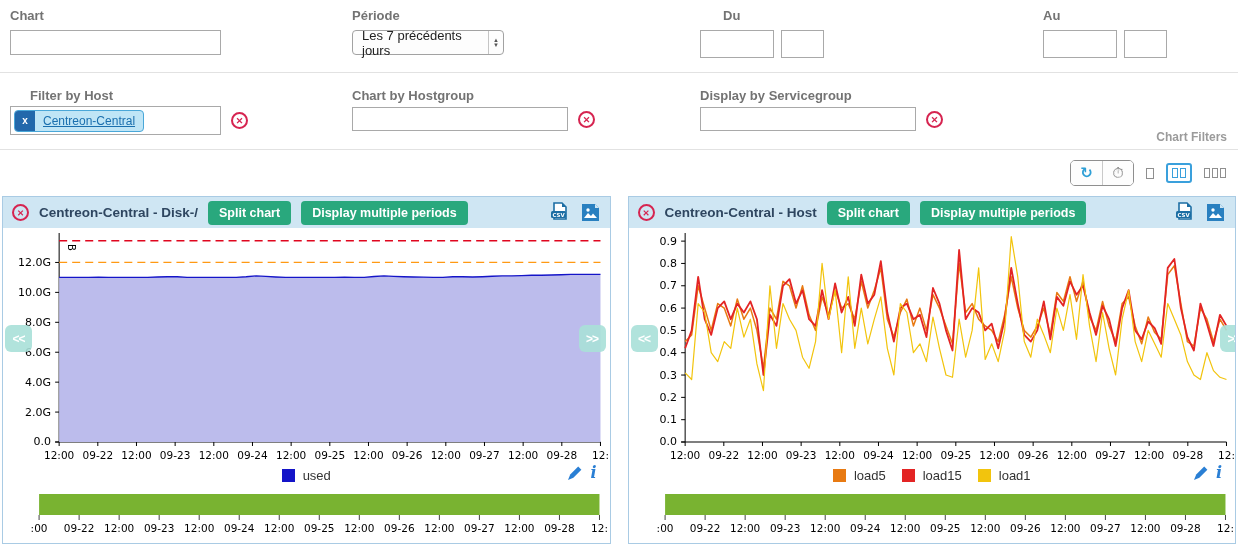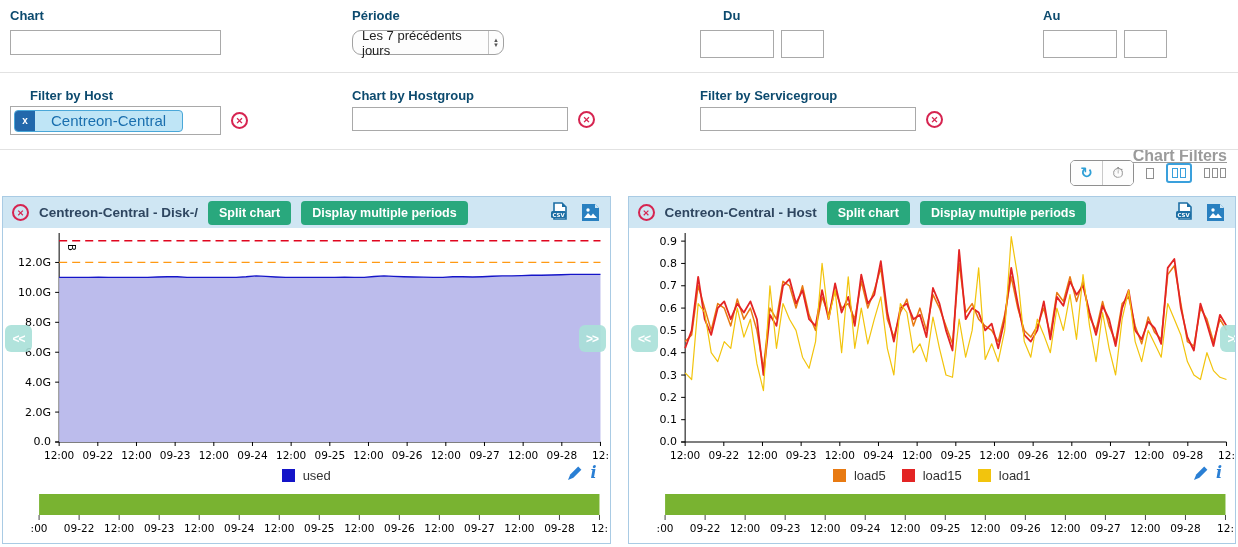--- a/index.html
+++ b/index.html
@@ -2,45 +2,45 @@
 <html><head>
 <meta charset="utf-8">
 <style>
   * { box-sizing: border-box; margin: 0; padding: 0; }
   html,body { width:1238px; height:547px; background:#fff; overflow:hidden;
     font-family:"Liberation Sans","DejaVu Sans",sans-serif; }
   svg text { font-family:"DejaVu Sans","Liberation Sans",sans-serif; }
 
   
   .filters { position:relative; height:150px; }
-  .f-label { position:absolute; font-weight:bold; font-size:13px; color:#0c4a6e; }
+  .f-label { position:absolute; font-weight:bold; font-size:13px; color:#737373; }
   .f-input { position:absolute; border:1px solid #a9a9a9; background:#fff; font-size:13px; padding:2px 6px; }
   .divider { position:absolute; left:0; right:0; height:1px; background:#e2e2e2; }
 
   .periode-select { position:absolute; left:352px; top:30px; width:152px; height:25px;
-    border:1px solid #a2a2a2; border-radius:9px; background:#fdfdfd;
+    border:1px solid #a2a2a2; border-radius:4px; background:#fdfdfd;
     display:flex; align-items:center; font-size:13px; color:#222; cursor:default; }
   .periode-select .txt { flex:1; padding-left:9px; }
   .periode-select .stepper { width:15px; display:flex; flex-direction:column; align-items:center;
     justify-content:center; font-size:6px; line-height:5px; color:#555; border-left:1px solid #c5c5c5; height:100%; }
 
   .clear-x { position:absolute; width:17px; height:17px; border:2px solid #d6245019; border:2px solid #d62450;
     border-radius:50%; color:#d62450; font-size:9px; font-weight:bold;
     display:flex; align-items:center; justify-content:center; background:#fff; cursor:pointer; }
 
   .host-box { position:absolute; left:10px; top:106px; width:211px; height:29px;
     border:1px solid #a9a9a9; background:#fff; display:flex; align-items:center; padding:2px 3px; }
   .tag { display:flex; align-items:stretch; height:22px; border:1px solid #4aa7d8;
     border-radius:4px; overflow:hidden; background:#bfe5f6; }
   .tag-x { width:20px; background:#2268ab; color:#fff; border:none; font-size:10px; font-weight:bold;
     display:flex; align-items:center; justify-content:center; cursor:pointer; }
-  .tag-label { display:flex; align-items:center; padding:0 16px; font-size:15px; color:#1a6fae; }
-
-  .chart-filters-caption { position:absolute; right:11px; top:147px; font-size:16px;
-    font-weight:bold; color:#9b9b9b;text-decoration:underline; }
+  .tag-label { display:flex; align-items:center; padding:0 8px; font-size:12px; color:#1a6fae;text-decoration:underline; }
+
+  .chart-filters-caption { position:absolute; right:11px; top:130px; font-size:12px;
+    font-weight:bold; color:#9b9b9b; }
 
   
   .view-controls { height:46px; display:flex; align-items:center; justify-content:flex-end;
     gap:12px; padding-right:12px; }
   .refresh-group { display:flex; border:1px solid #8f8f8f; border-radius:5px; overflow:hidden; }
   .refresh-group .vc-btn { width:31px; height:24px; display:flex; align-items:center;
     justify-content:center; background:#fdfdfd; cursor:pointer; font-size:15px; }
   .vc-refresh { color:#2e9fd6; font-weight:bold; }
   .vc-timer  { color:#8a8a8a; border-left:1px solid #c9c9c9; font-size:13px; }
   .lay-one { width:8px; height:11px; border:1px solid #8f8f8f; cursor:pointer; }
@@ -115,21 +115,21 @@
       <button class="tag-x">x</button>
       <span class="tag-label">Centreon-Central</span>
     </span>
   </div>
   <button class="clear-x" style="left:231px; top:112px;">✕</button>
 
   <span class="f-label" style="left:352px; top:88px;">Chart by Hostgroup</span>
   <input class="f-input" style="left: 352px; top: 107px; width: 216px; height: 24px;" value="">
   <button class="clear-x" style="left:578px; top:111px;">✕</button>
 
-  <span class="f-label" style="left:700px; top:88px;">Filter by Servicegroup</span>
+  <span class="f-label" style="left:700px; top:88px;">Display by Servicegroup</span>
   <input class="f-input" style="left: 700px; top: 107px; width: 216px; height: 24px;" value="">
   <button class="clear-x" style="left:926px; top:111px;">✕</button>
 
   <span class="chart-filters-caption">Chart Filters</span>
   <div class="divider" style="top:149px;"></div>
 </div>
 
 <div class="view-controls">
   <div class="refresh-group">
     <span class="vc-btn vc-refresh">↻</span>

